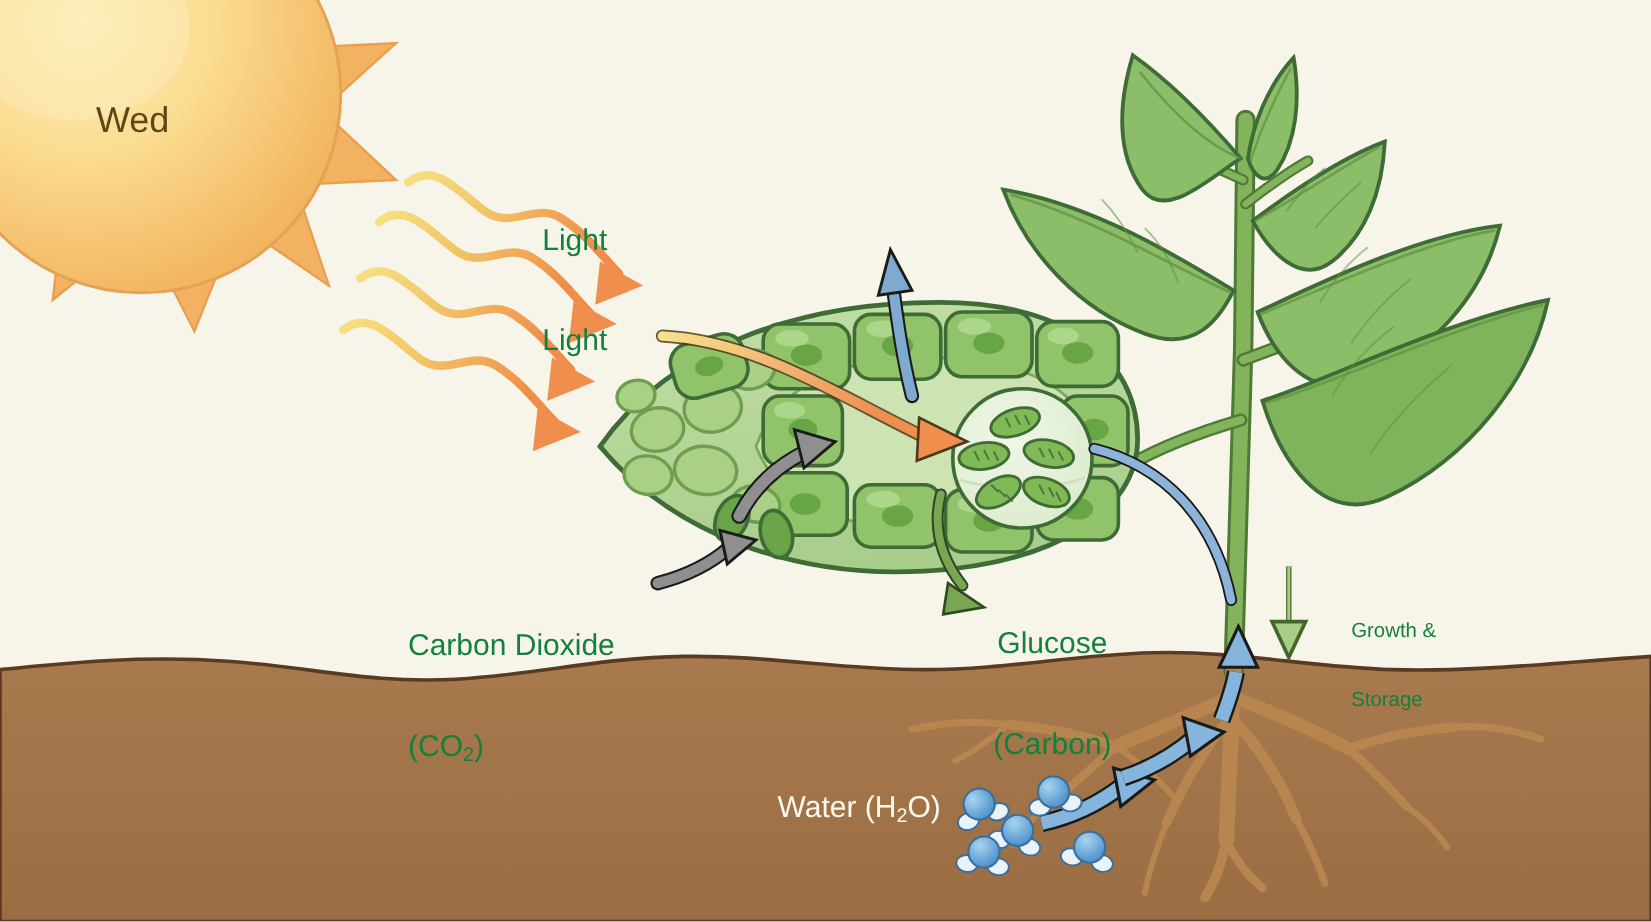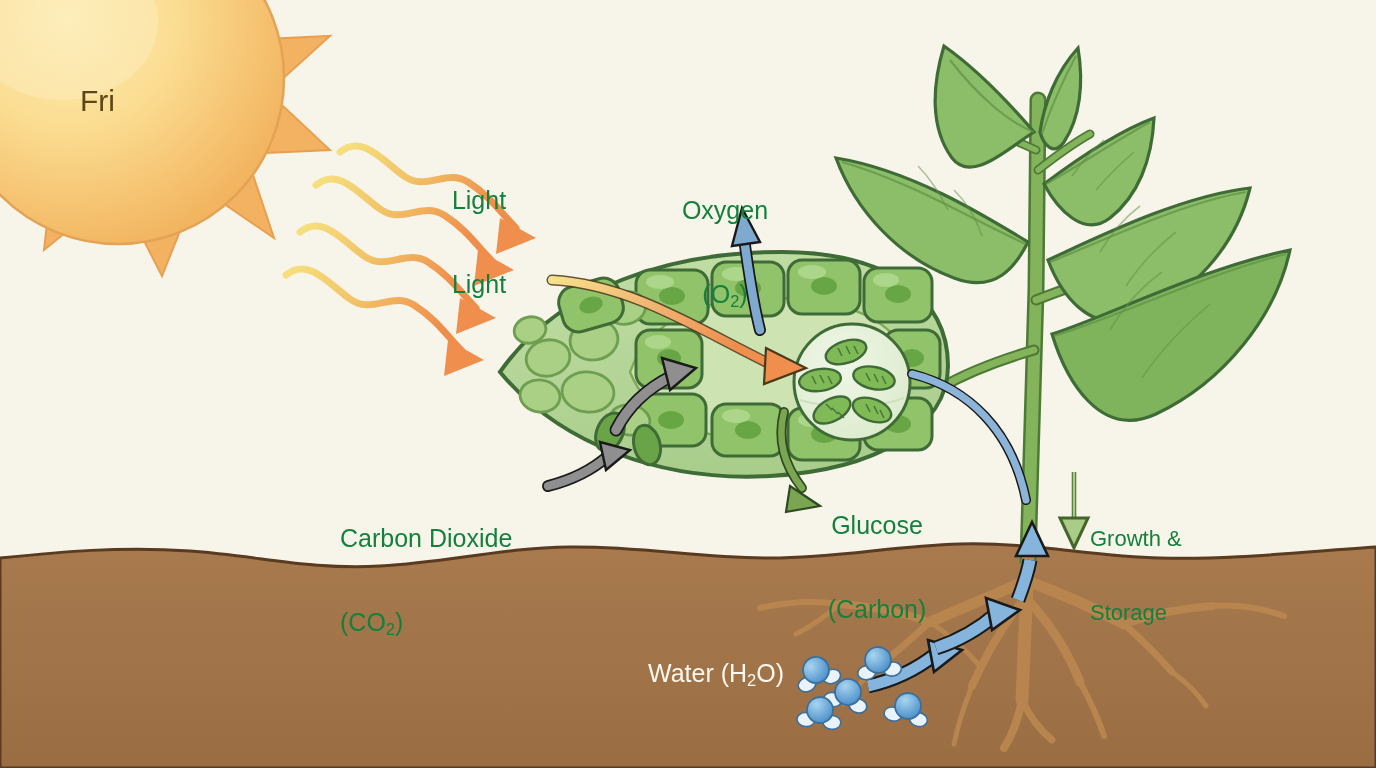--- a/index.html
+++ b/index.html
@@ -55,28 +55,28 @@
     text-align: center;
     width: 130px;
   }
   #label-co2 {
     left: 340px; top: 468px;
     font-size: 25px;
     text-align: left;
     width: 210px;
   }
   #label-glucose {
-    left: 812px; top: 455px;
+    left: 812px; top: 466px;
     font-size: 25px;
     text-align: center;
     width: 130px;
   }
   #label-growth {
-    left: 1090px; top: 478px;
-    font-size: 22px;
+    left: 1126px; top: 478px;
+    font-size: 17px;
     text-align: left;
     width: 160px;
   }
   #label-water {
     left: 648px; top: 659px;
     font-size: 25px;
     color: #fdf8ee;
     text-align: center;
   }
 </style>
@@ -410,31 +410,27 @@
       </g>
       <g transform="translate(908,706) rotate(12)">
         <ellipse cx="-13" cy="11" rx="9" ry="7" fill="#e8f3fb" stroke="#3b6f9c" stroke-width="1.6"></ellipse>
         <ellipse cx="13" cy="11" rx="9" ry="7" fill="#e8f3fb" stroke="#3b6f9c" stroke-width="1.6"></ellipse>
         <circle cx="0" cy="0" r="13" fill="url(#gradWaterMol)" stroke="#3b6f9c" stroke-width="1.8"></circle>
       </g>
     </g>
 
   </svg>
 
-  <div class="lbl" id="label-sun">Fri</div>
+  <div class="lbl" id="label-sun">Wed</div>
 
   <div class="lbl center" id="label-light">
     <div>Light</div>
     <div>Light</div>
   </div>
 
-  <div class="lbl center" id="label-oxygen">
-    <div>Oxygen</div>
-    <div><span>(O</span><sub>2</sub><span>)</span></div>
-  </div>
 
   <div class="lbl center" id="label-co2">
     <div>Carbon Dioxide</div>
     <div><span>(CO</span><sub>2</sub><span>)</span></div>
   </div>
 
   <div class="lbl center" id="label-glucose">
     <div>Glucose</div>
     <div>(Carbon)</div>
   </div>

